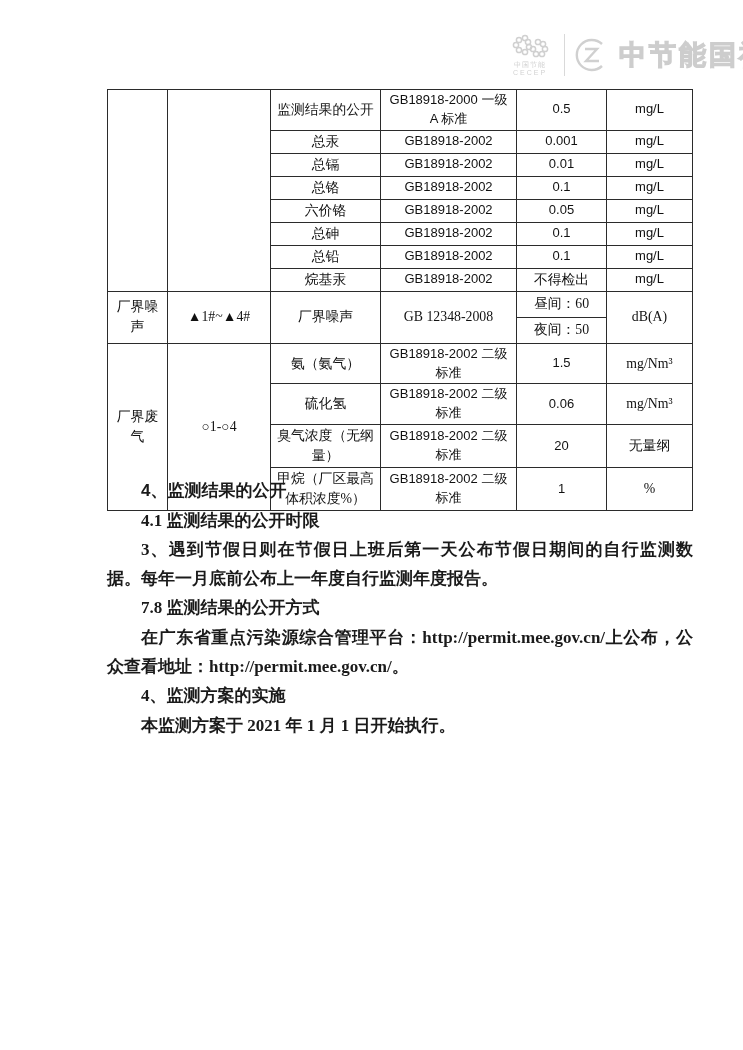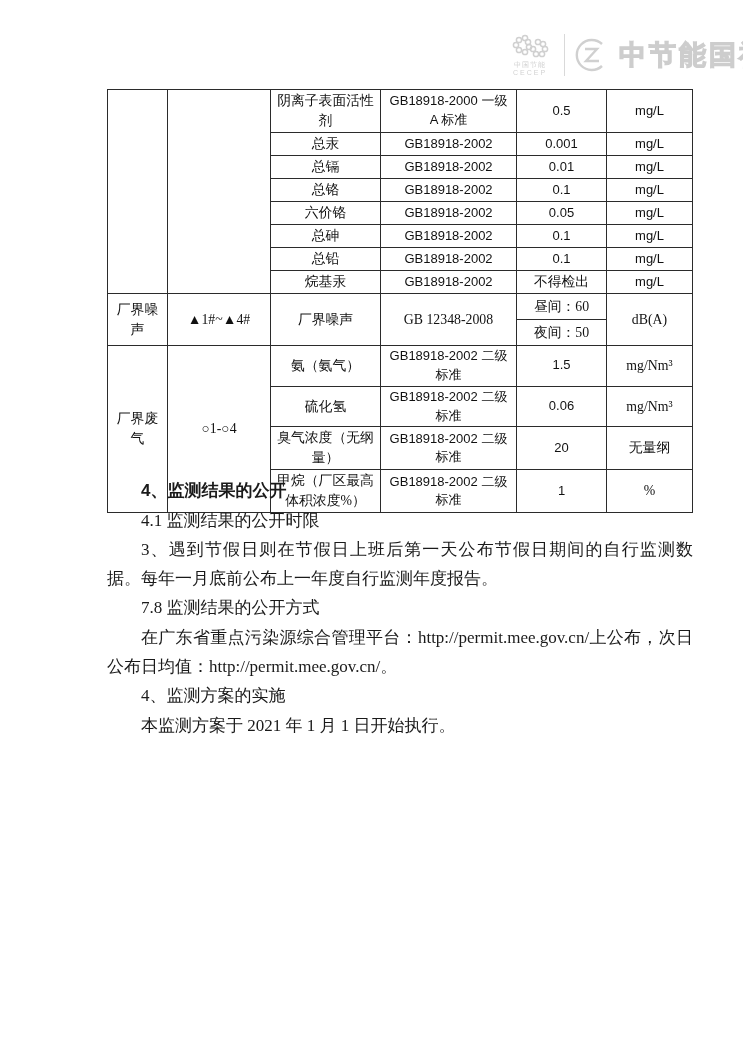--- a/index.html
+++ b/index.html
@@ -41,21 +41,21 @@
   tr.h19{height:19.5px;}
   tr.hn{height:26px;}
   tr.hg{height:36px;}
   tr.hg2{height:41px;}
 
   
   .body-text{
     position:absolute;left:107px;top:477px;width:586px;
     font-size:17px;line-height:28.6px;
   }
-  .body-text p{margin:0 0 1px 0;text-align:justify;text-indent:34px;}
+  .body-text p{margin:0 0 1px 0;text-align:justify;text-indent:34px;font-weight:bold;}
   .body-text p.heading{
     font-weight:700;
     font-family:"Liberation Sans","DejaVu Sans",sans-serif;
     text-align:left;
   }
 </style>
 </head>
 <body>
 
 <div class="page">
@@ -96,21 +96,21 @@
         <col style="width:103px">
         <col style="width:110px">
       <col style="width:136px">
         <col style="width:90px">
         <col style="width:86px">
     </colgroup>
     <tbody>
       <tr class="h40">
         <td rowspan="8"></td>
         <td rowspan="8"></td>
-        <td>阴离子表面活性剂</td>
+        <td>监测结果的公开</td>
         <td class="sans">GB18918-2000 一级 A 标准</td>
         <td class="sans">0.5</td>
         <td class="sans">mg/L</td>
       </tr>
       <tr class="h19">
         <td>总汞</td>
         <td class="sans">GB18918-2002</td>
         <td class="sans">0.001</td>
         <td class="sans">mg/L</td>
       </tr>
@@ -190,18 +190,18 @@
         <td>%</td>
       </tr>
     </tbody>
   </table>
 
   <div class="body-text">
     <p class="heading">4、监测结果的公开</p>
     <p>4.1 监测结果的公开时限</p>
     <p>3、遇到节假日则在节假日上班后第一天公布节假日期间的自行监测数据。每年一月底前公布上一年度自行监测年度报告。</p>
     <p>7.8 监测结果的公开方式</p>
-    <p>在广东省重点污染源综合管理平台：http://permit.mee.gov.cn/上公布，次日公布日均值：http://permit.mee.gov.cn/。</p>
+    <p>在广东省重点污染源综合管理平台：http://permit.mee.gov.cn/上公布，公众查看地址：http://permit.mee.gov.cn/。</p>
     <p>4、监测方案的实施</p>
     <p>本监测方案于 2021 年 1 月 1 日开始执行。</p>
   </div>
 
 </div>
 
 </body></html>

